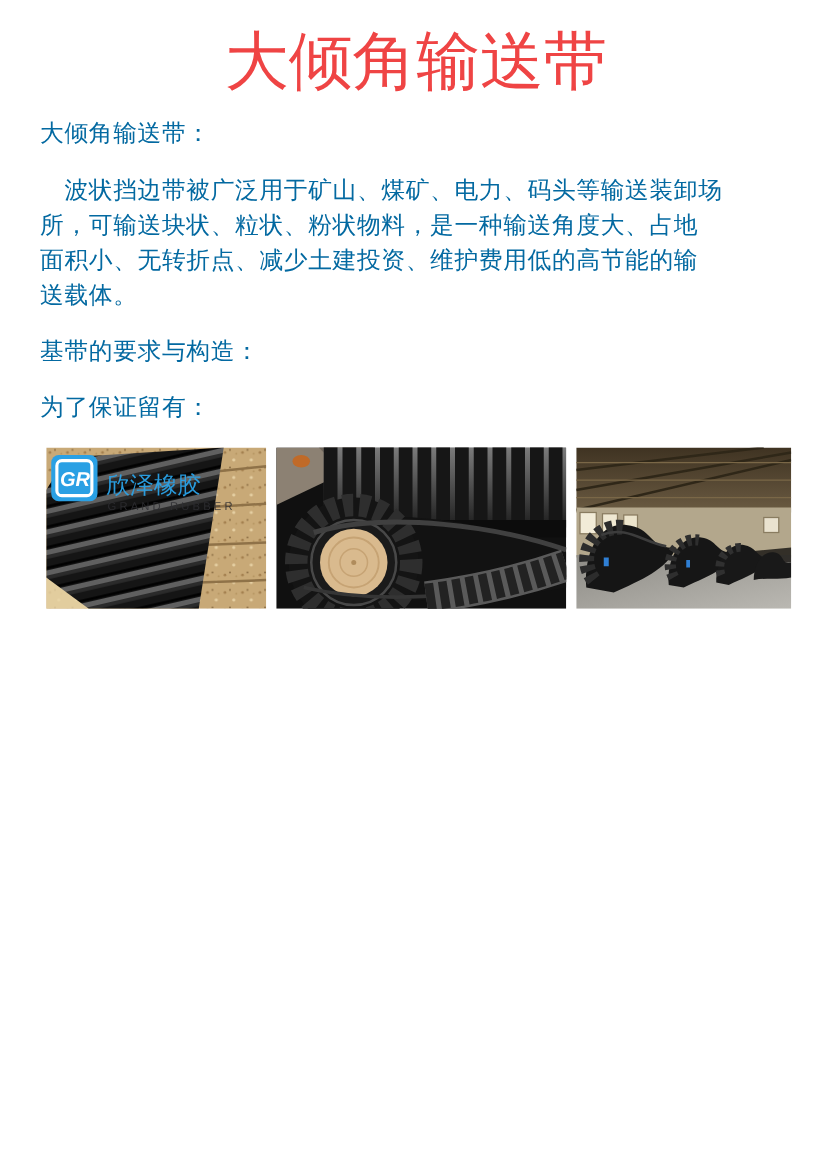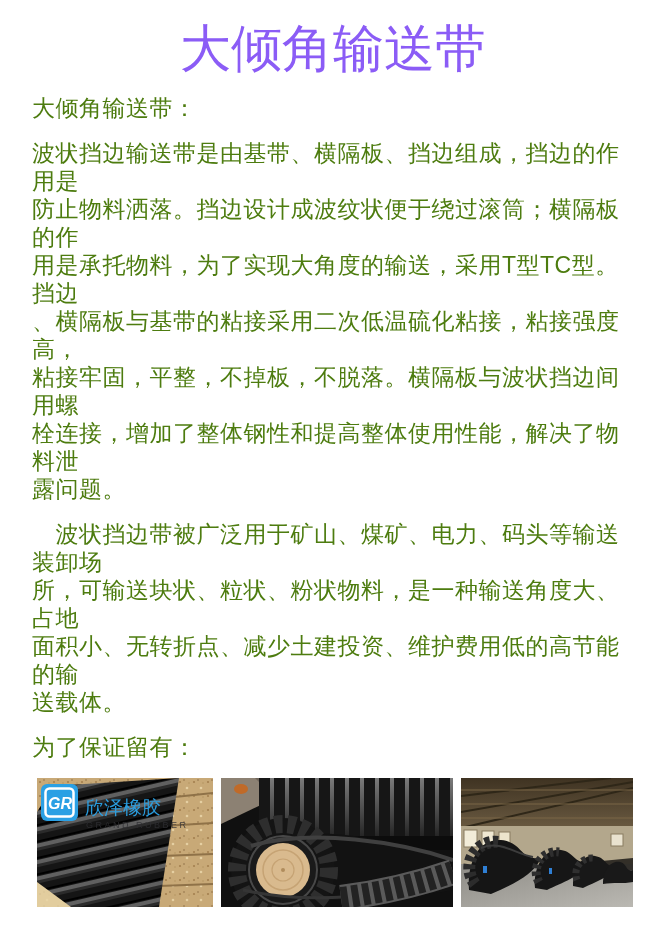--- a/index.html
+++ b/index.html
@@ -4,56 +4,50 @@
 <style>
   html,body{margin:0;padding:0;}
   body{
     width:666px;height:930px;background:#ffffff;overflow:hidden;
     font-family:"Liberation Sans", sans-serif;
   }
   .doc{padding:0 32px;}
   .page-title{
     margin:20px 0 0 0;
     font-size:51px;line-height:58px;font-weight:500;
-    text-align:center;color:#8b5cf6;
+    text-align:center;color:#ef4444;
     white-space:nowrap;
   }
   .paras{margin-top:16px;}
   .para{
     margin:0 0 17px 0;
-    font-size:23px;line-height:28px;color:#4d7c0f;
+    font-size:19px;line-height:28px;color:#0369a1;
     white-space:pre-line;
     letter-spacing:0.5px;
   }
   .photos{
     display:flex;gap:8px;margin:13px 0 0 5px;
   }
   .photo{display:block;}
   svg text{font-family:"Liberation Sans", sans-serif;}
 </style>
 </head>
 <body>
 
 <div class="doc">
 
   <h1 class="page-title">大倾角输送带</h1>
 
   <div class="paras">
     <p class="para">大倾角输送带：</p>
-    <p class="para">波状挡边输送带是由基带、横隔板、挡边组成，挡边的作用是
-防止物料洒落。挡边设计成波纹状便于绕过滚筒；横隔板的作
-用是承托物料，为了实现大角度的输送，采用T型TC型。挡边
-、横隔板与基带的粘接采用二次低温硫化粘接，粘接强度高，
-粘接牢固，平整，不掉板，不脱落。横隔板与波状挡边间用螺
-栓连接，增加了整体钢性和提高整体使用性能，解决了物料泄
-露问题。</p>
     <p class="para">　波状挡边带被广泛用于矿山、煤矿、电力、码头等输送装卸场
 所，可输送块状、粒状、粉状物料，是一种输送角度大、占地
 面积小、无转折点、减少土建投资、维护费用低的高节能的输
 送载体。</p>
+    <p class="para">基带的要求与构造：</p>
     <p class="para">为了保证留有：</p>
   </div>
 
   <div class="photos">
 
     <svg class="photo" width="176" height="129" viewBox="0 0 176 129" role="img" aria-label="黑色波纹挡边带边缘特写，石材地面，带水印商标">
       <defs>
         <pattern id="stone" width="14" height="14" patternUnits="userSpaceOnUse">
           <rect width="14" height="14" fill="#c8a977"></rect>
           <circle cx="3" cy="4" r="1.1" fill="#a4804f"></circle>

